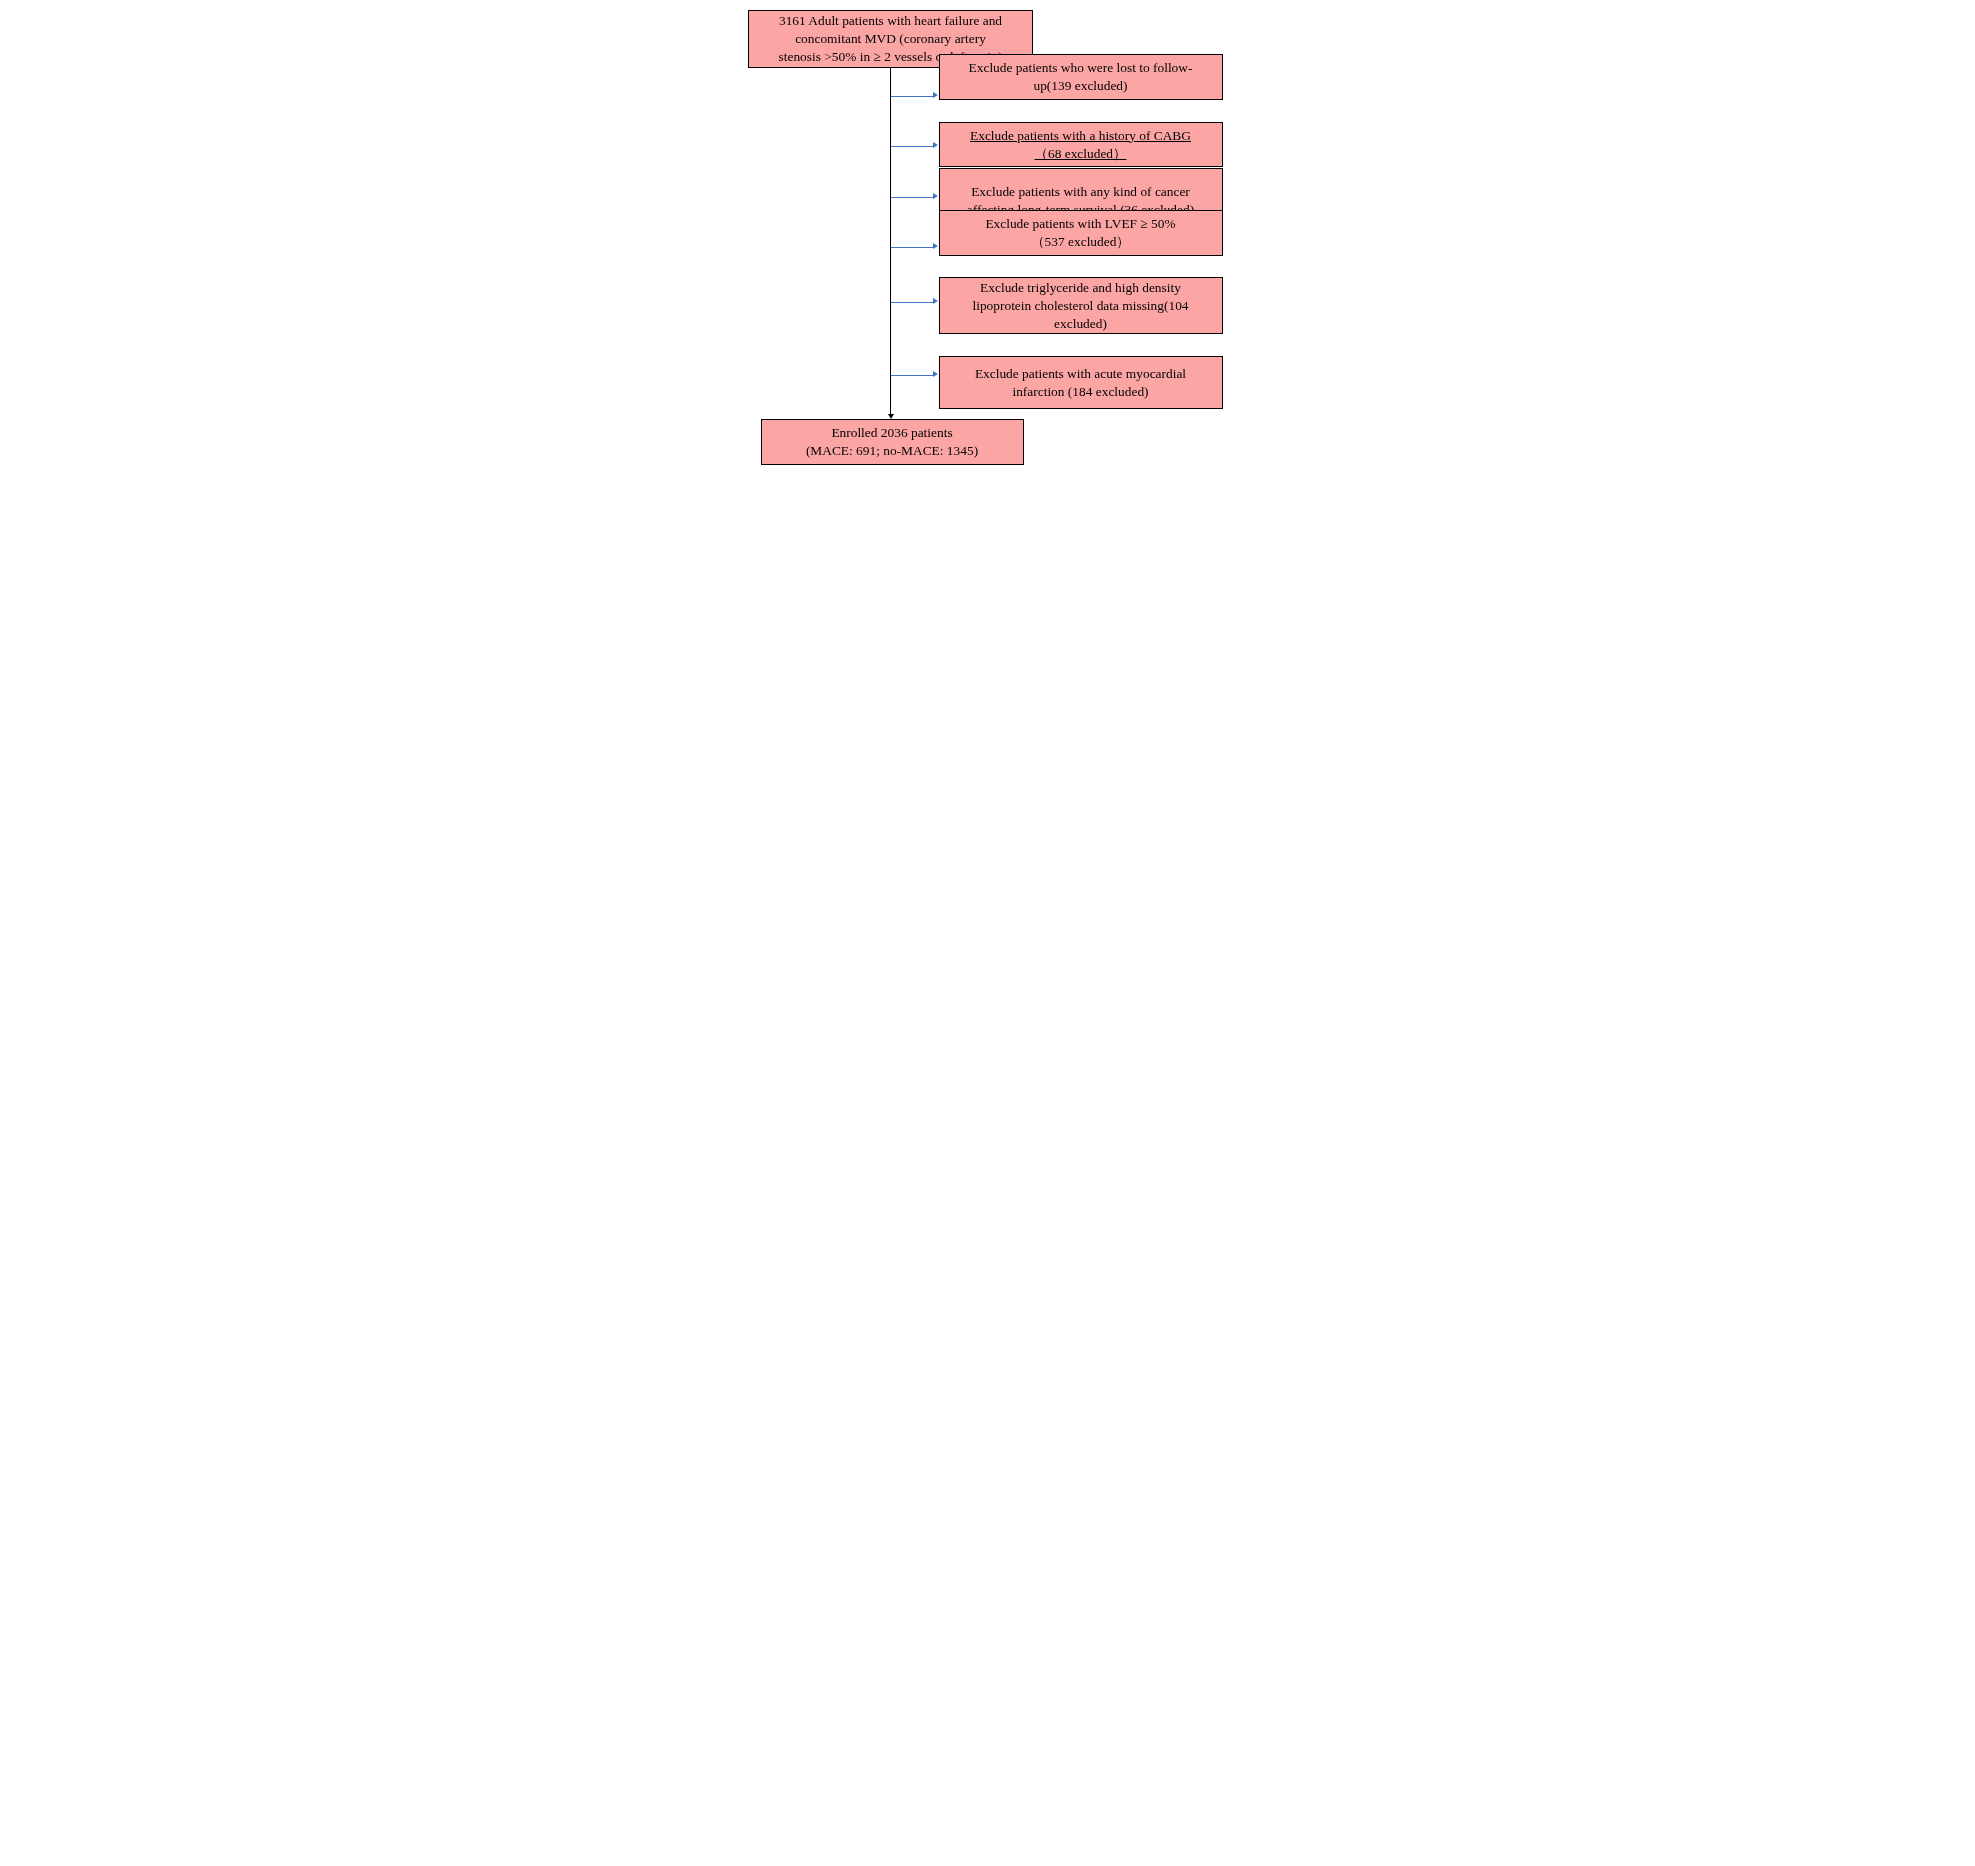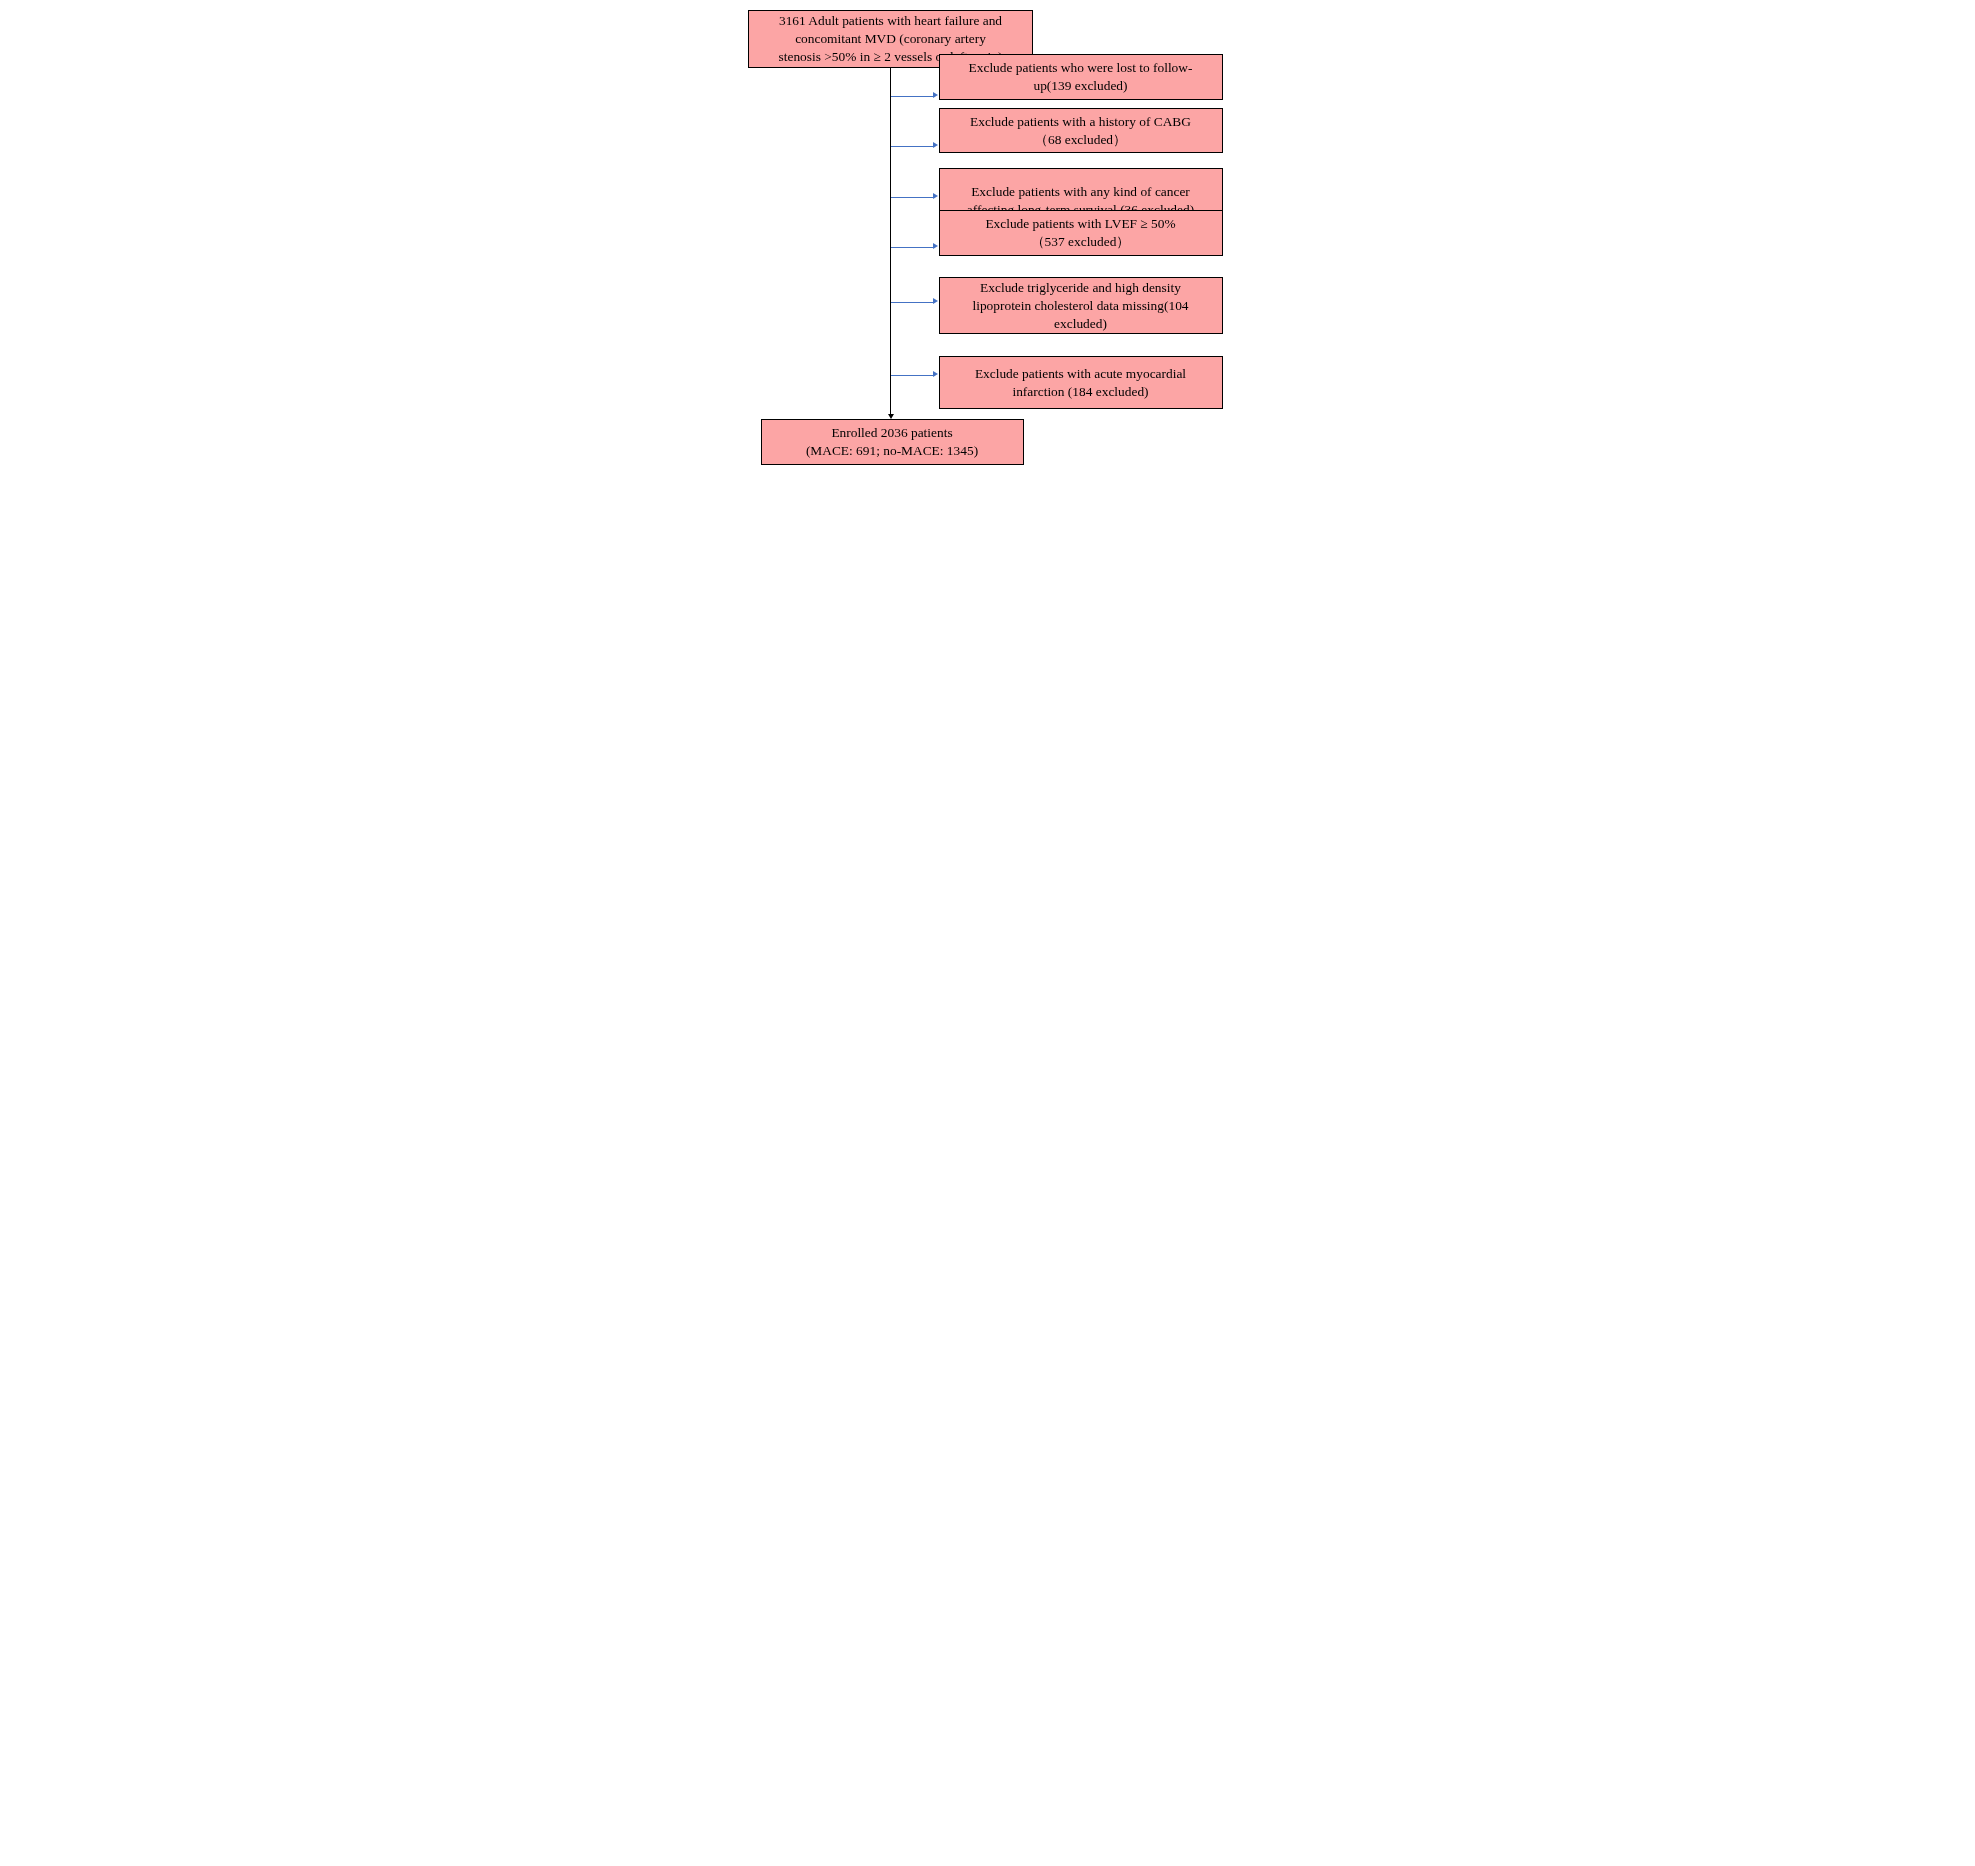--- a/index.html
+++ b/index.html
@@ -31,21 +31,21 @@
     text-align: center;
     font-size: 13.4px;
     line-height: 18px;
     white-space: pre-line;
   }
   
   .start-box   { left: 7.5px;  top: 9.5px;   width: 285px; height: 58px; }
   
   .excl        { left: 198px; width: 284px; }
   .excl-1      { top: 54px; height: 46px; }
-  .excl-2      { top: 108px; height: 45px; }
+  .excl-2      { top: 122px; height: 45px; text-decoration: underline; }
   .excl-3      { top: 168px; height: 52px; align-items: flex-end; }
   .excl-4      { top: 210px; height: 46px; }
   .excl-5      { top: 277px; height: 57px; }
   .excl-6      { top: 356px; height: 53px; }
   
   .end-box     { left: 20px;  top: 419px; width: 263px; height: 46px; }
 
   
   .vline {
     position: absolute;

